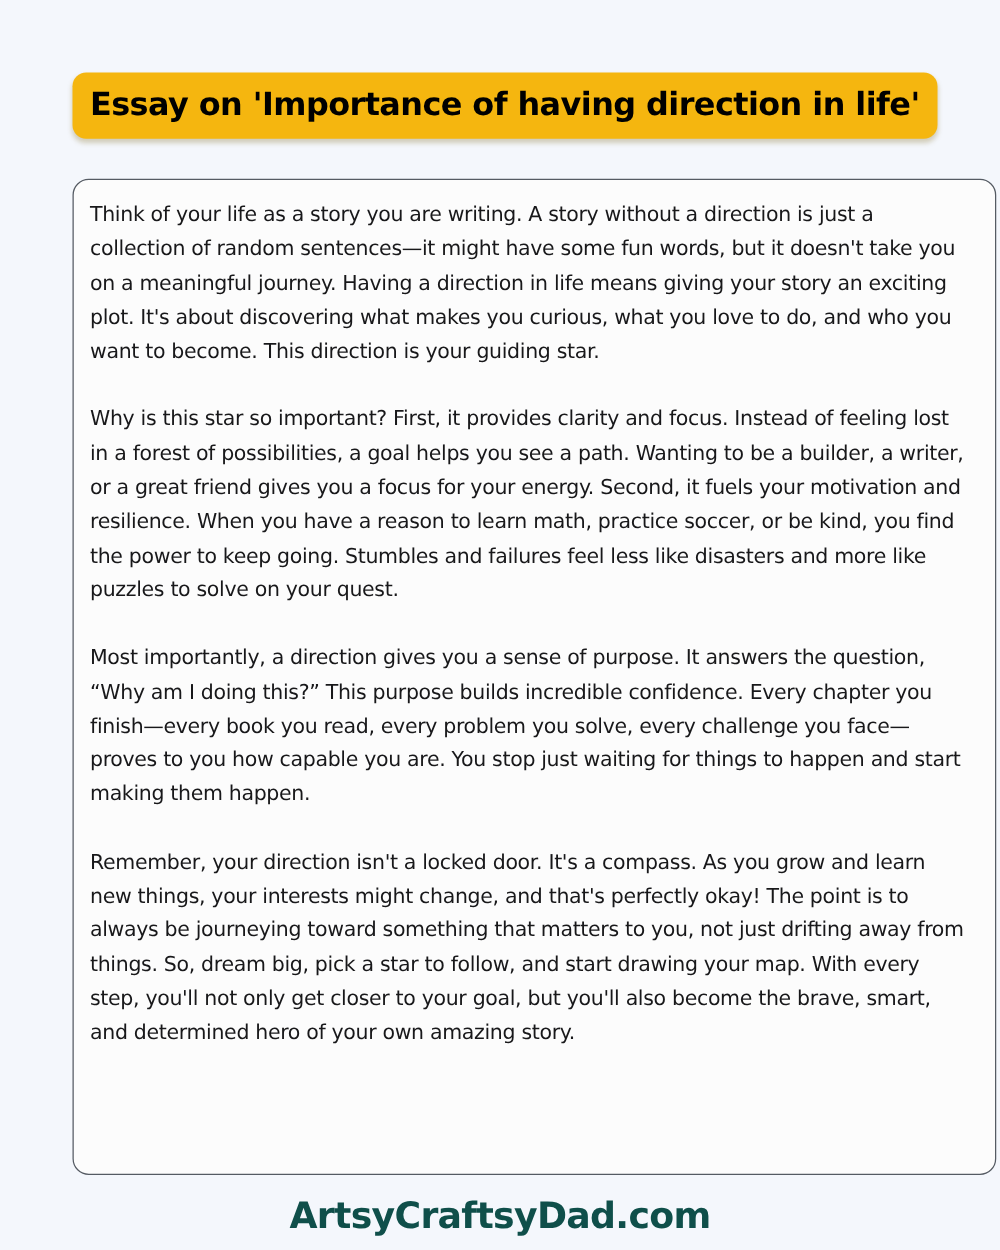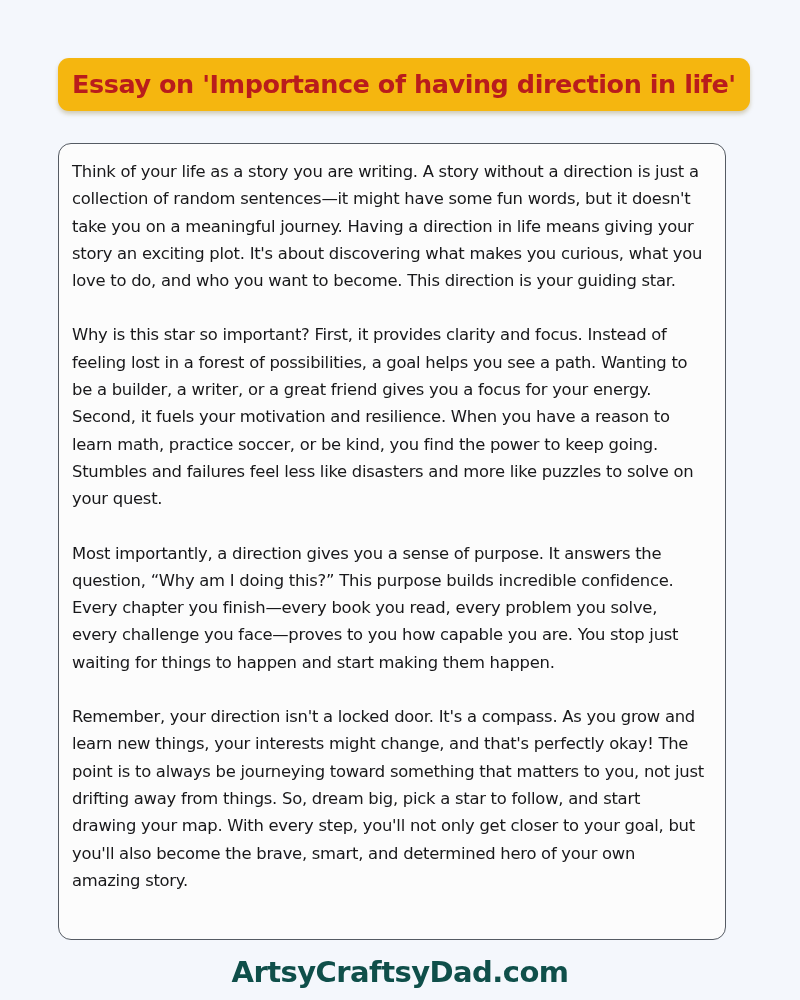--- a/index.html
+++ b/index.html
@@ -35,32 +35,32 @@
     border-radius: 11px;
     box-shadow: 0 3px 4px rgba(120, 95, 10, 0.28);
     display: flex;
     align-items: center;
     padding: 0 14px;
   }
   .title-text {
     font-family: "DejaVu Sans", sans-serif;
     font-size: 25.5px;
     font-weight: bold;
-    color: #b91c1c;
+    color: #000000;
     letter-spacing: -0.45px;
     white-space: nowrap;
     line-height: 1;
   }
 
   
   .essay-card {
     position: absolute;
     left: 58px;
     top: 143px;
-    width: 668px;
+    width: 739px;
     height: 797px;
     box-sizing: border-box;
     background: #fcfcfc;
     border: 1.6px solid #555b63;
     border-radius: 13px;
     padding: 14px 18px 10px 13px;
     overflow: hidden;
   }
 
   .essay-body {

